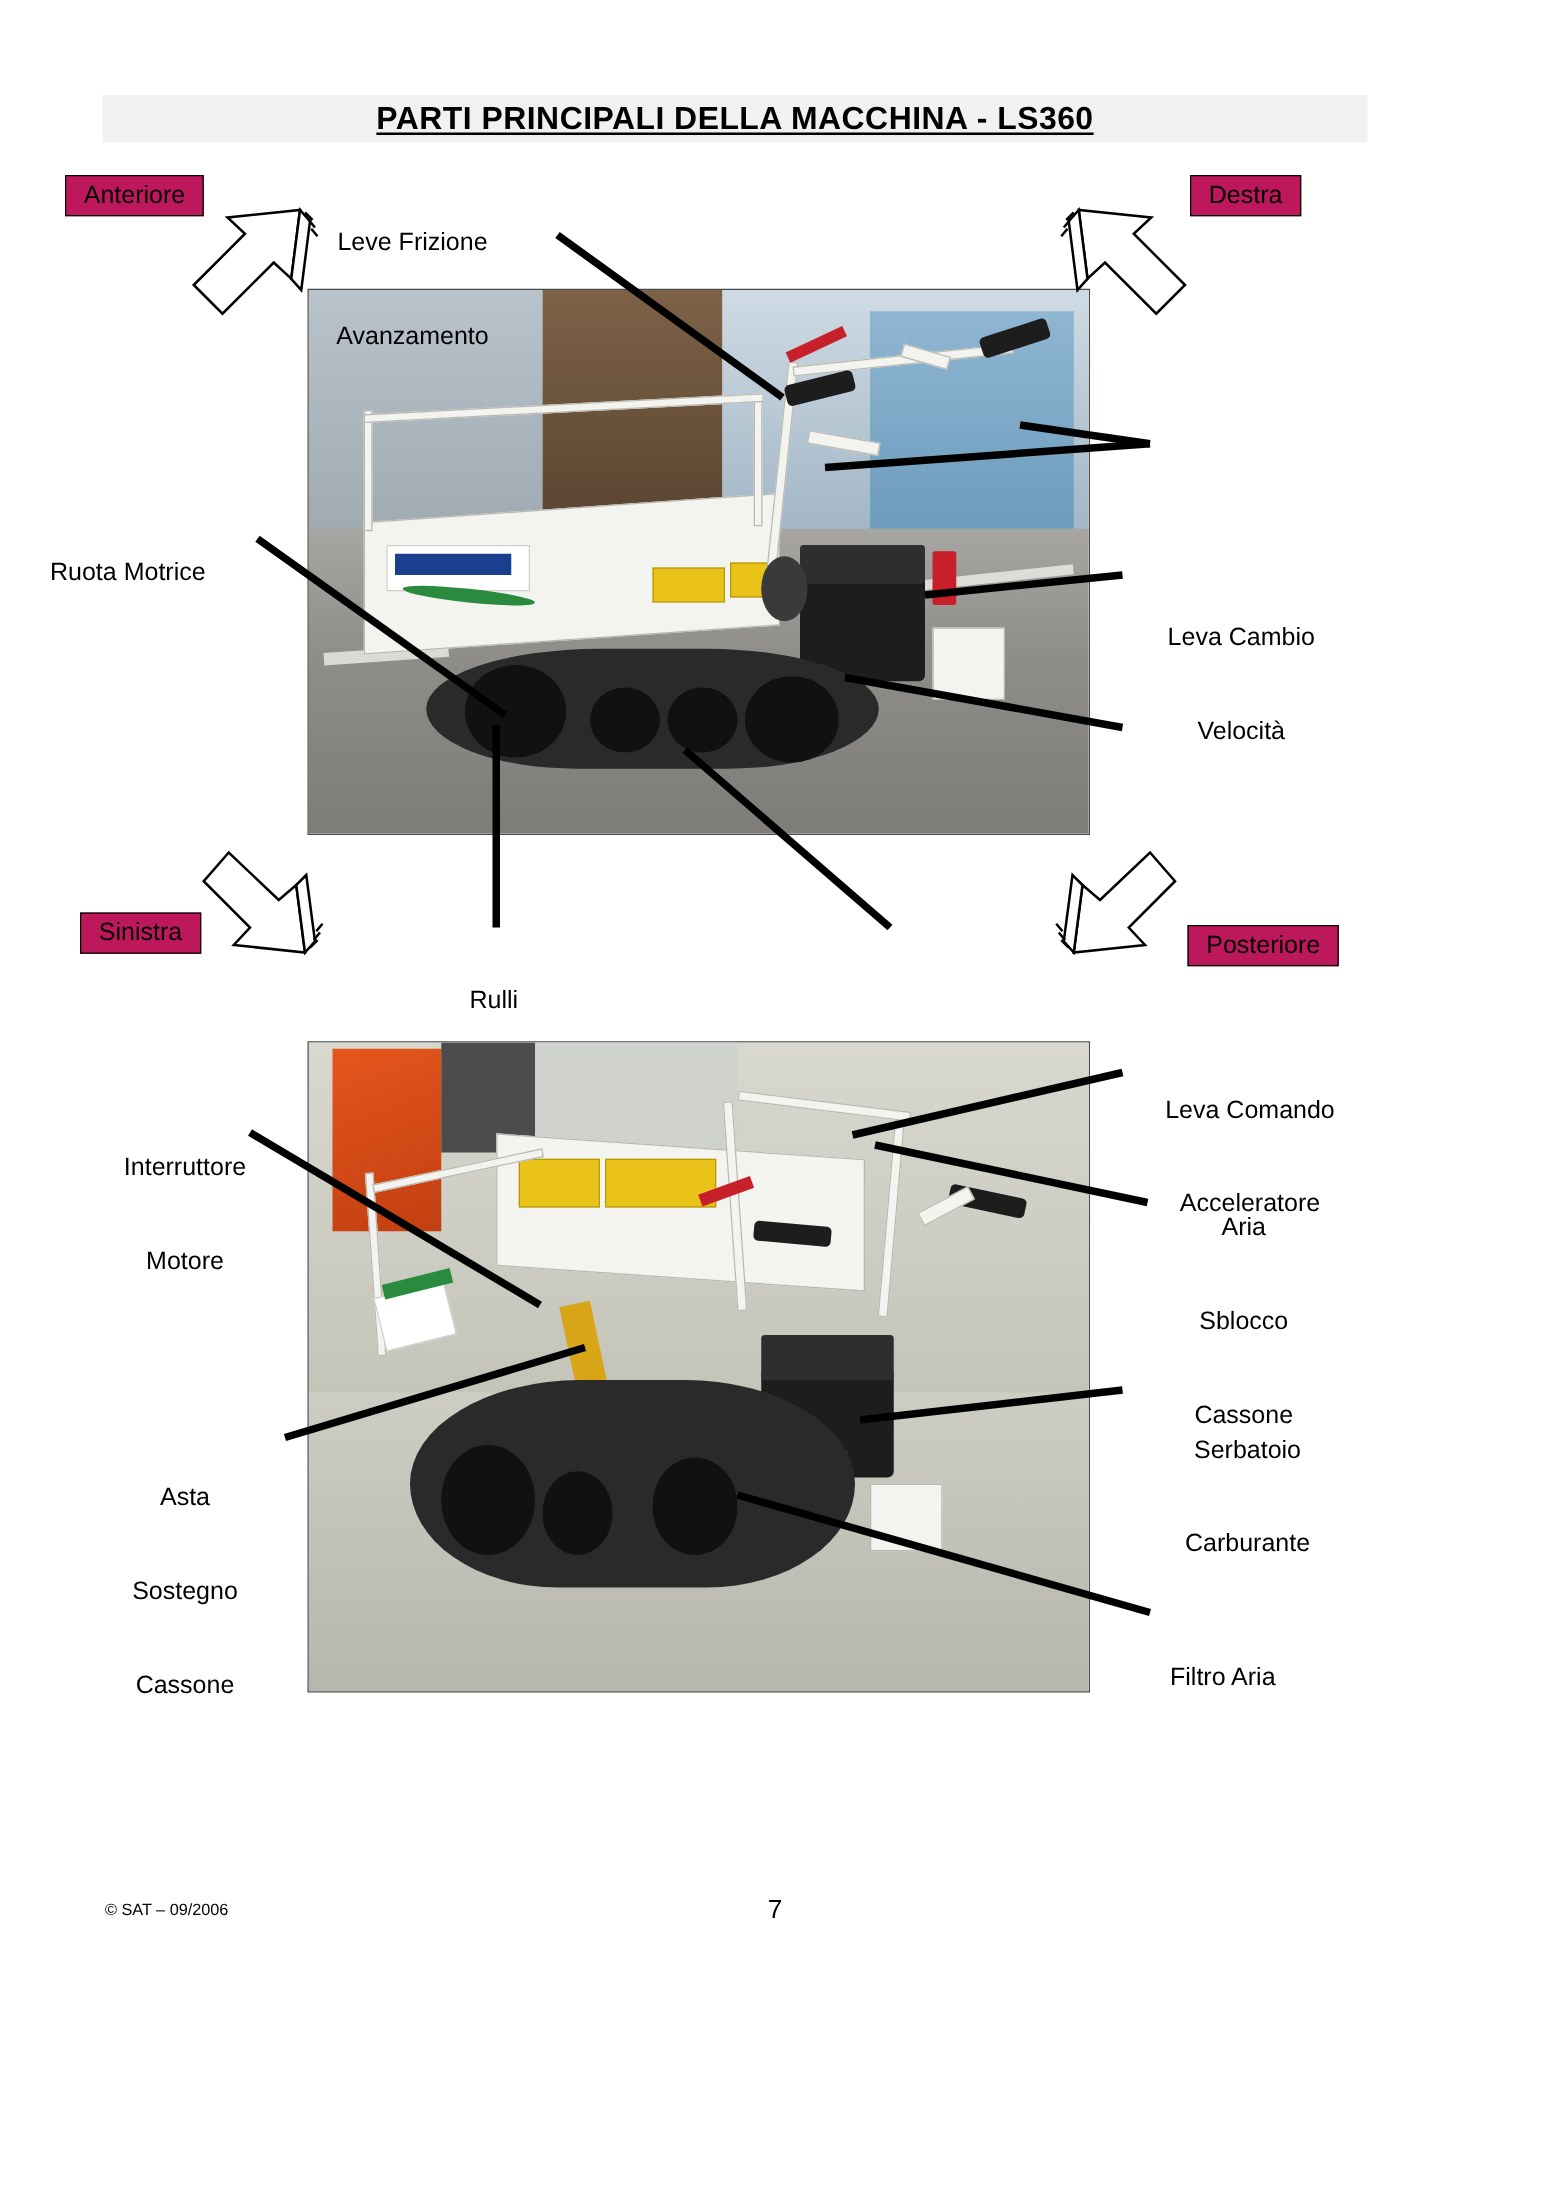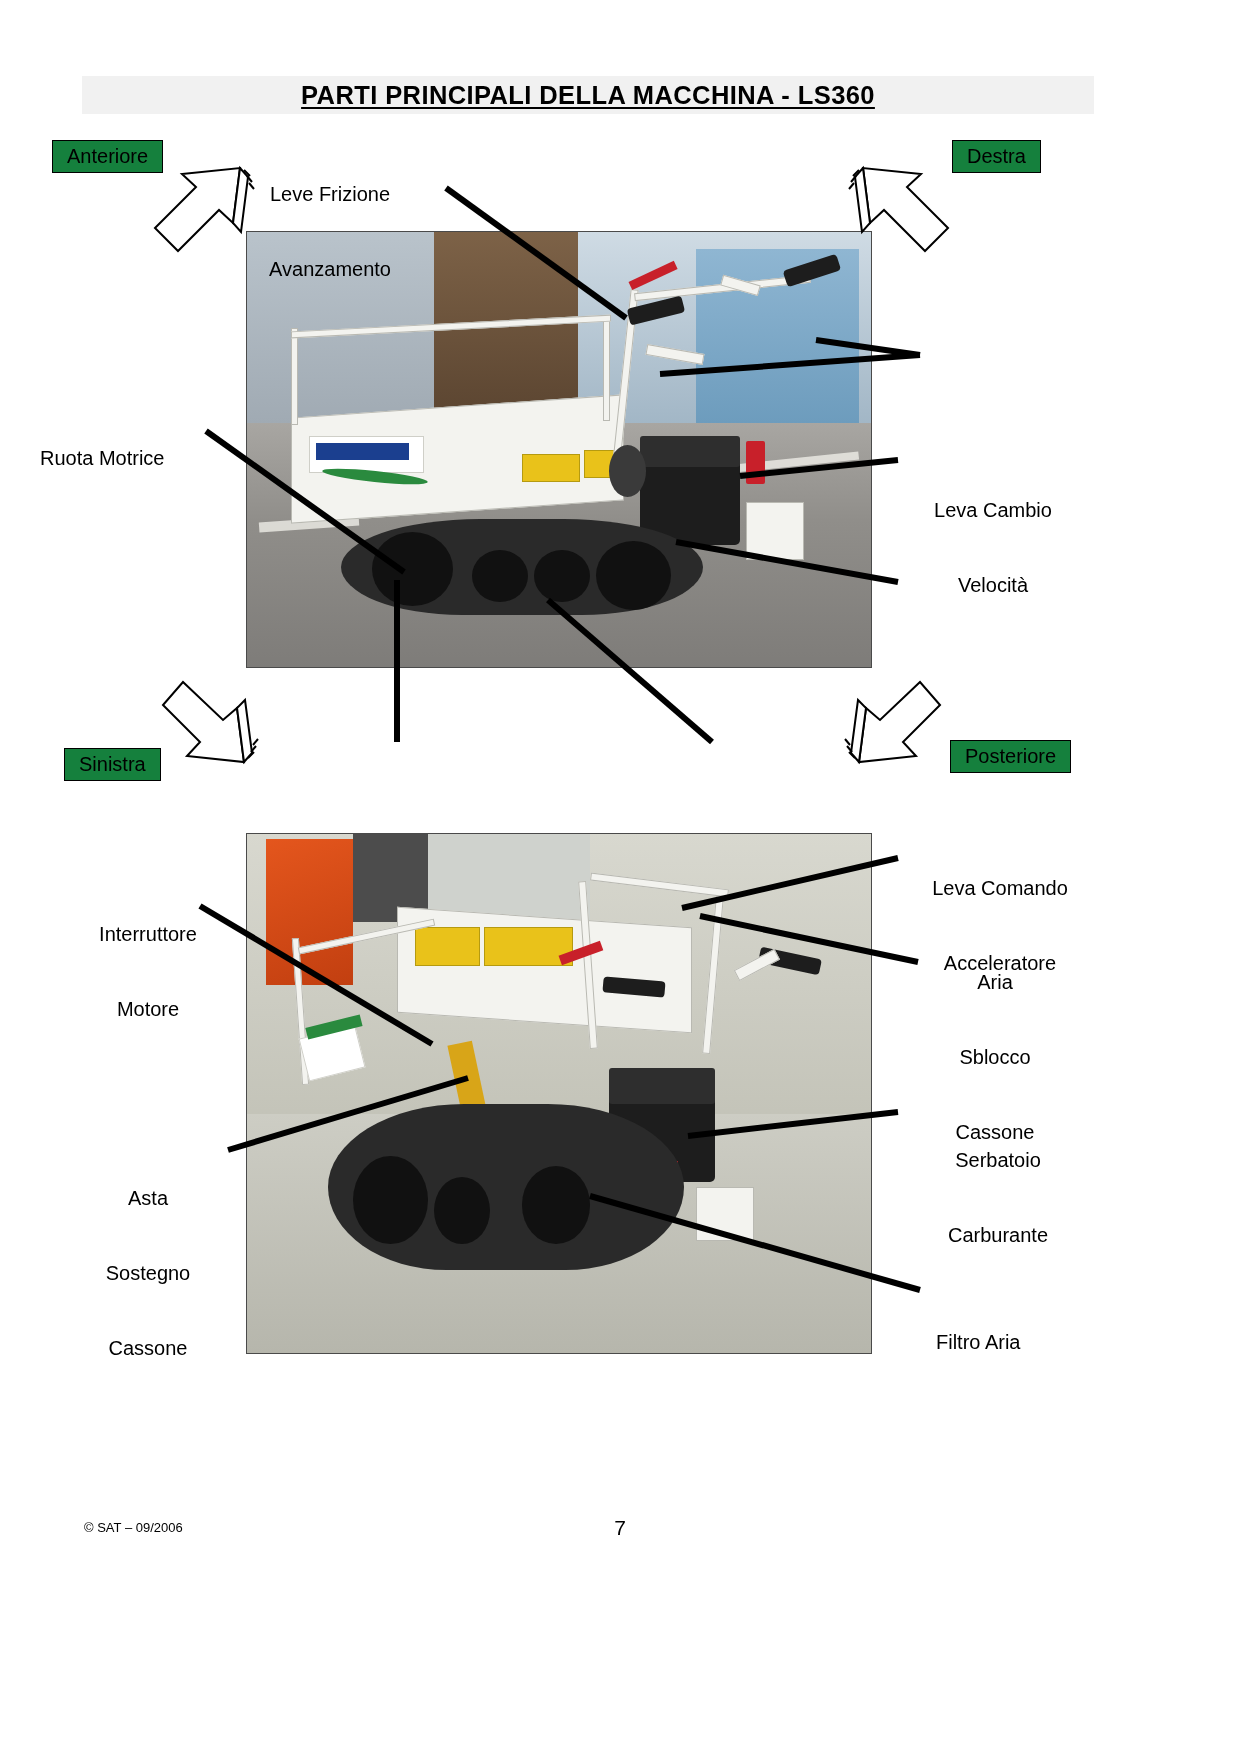--- a/index.html
+++ b/index.html
@@ -44,21 +44,21 @@
       background:#cfd2cd;}
 
   
   .mp{position:absolute;}
   .white{background:#f3f3ef;border:1px solid #b9b9b2;}
   .track{background:#2a2a2a;border-radius:46% 46% 40% 40%/60%;}
   .engine{background:#1d1d1d;border-radius:5px;}
   .redbit{background:#c8202a;}
 
   
-  .dirbox{position:absolute;border:1px solid #000;background:#15803d;
+  .dirbox{position:absolute;border:1px solid #000;background:#be185d;
       display:flex;align-items:center;justify-content:center;
       font-size:20px;padding:4px 14px;white-space:nowrap;}
 
   
   .callout{position:absolute;font-size:20px;line-height:25px;white-space:pre;}
   .ct-left{text-align:right;}
   .ct-center{text-align:center;}
 
   
   .leaders{position:absolute;left:0;top:0;width:1240px;height:1754px;
@@ -200,21 +200,21 @@
       <line x1="228" y1="1150" x2="468" y2="1078"></line>
     </g>
   </svg>
 
   <div class="dirbox" style="left:52px;top:140px;">
     <span>Anteriore</span>
   </div>
   <div class="dirbox" style="left:952px;top:140px;">
     <span>Destra</span>
   </div>
-  <div class="dirbox" style="left:64px;top:748px;">
+  <div class="dirbox" style="left:64px;top:730px;">
     <span>Sinistra</span>
   </div>
   <div class="dirbox" style="left:950px;top:740px;">
     <span>Posteriore</span>
   </div>
 
   <div class="callout ct-left" style="left:160px;top:132px;width:340px;text-align:center;">
     <div>Leve Frizione</div>
     <div>Avanzamento</div>
   </div>
@@ -223,20 +223,23 @@
   <div class="callout ct-center" style="left:898px;top:448px;width:190px;">
     <div>Leva Cambio</div>
     <div>Velocità</div>
   </div>
 
 
   <div class="callout ct-left" style="left:40px;top:396px;">
     <div>Ruota Motrice</div>
   </div>
 
+  <div class="callout ct-center" style="left:330px;top:738px;width:130px;">
+    <div>Rulli</div>
+  </div>
 
 
   <div class="callout ct-center" style="left:900px;top:826px;width:200px;">
     <div>Leva Comando</div>
     <div>Acceleratore</div>
   </div>
 
   <div class="callout ct-center" style="left:900px;top:920px;width:190px;">
     <div>Aria</div>
     <div>Sblocco</div>

